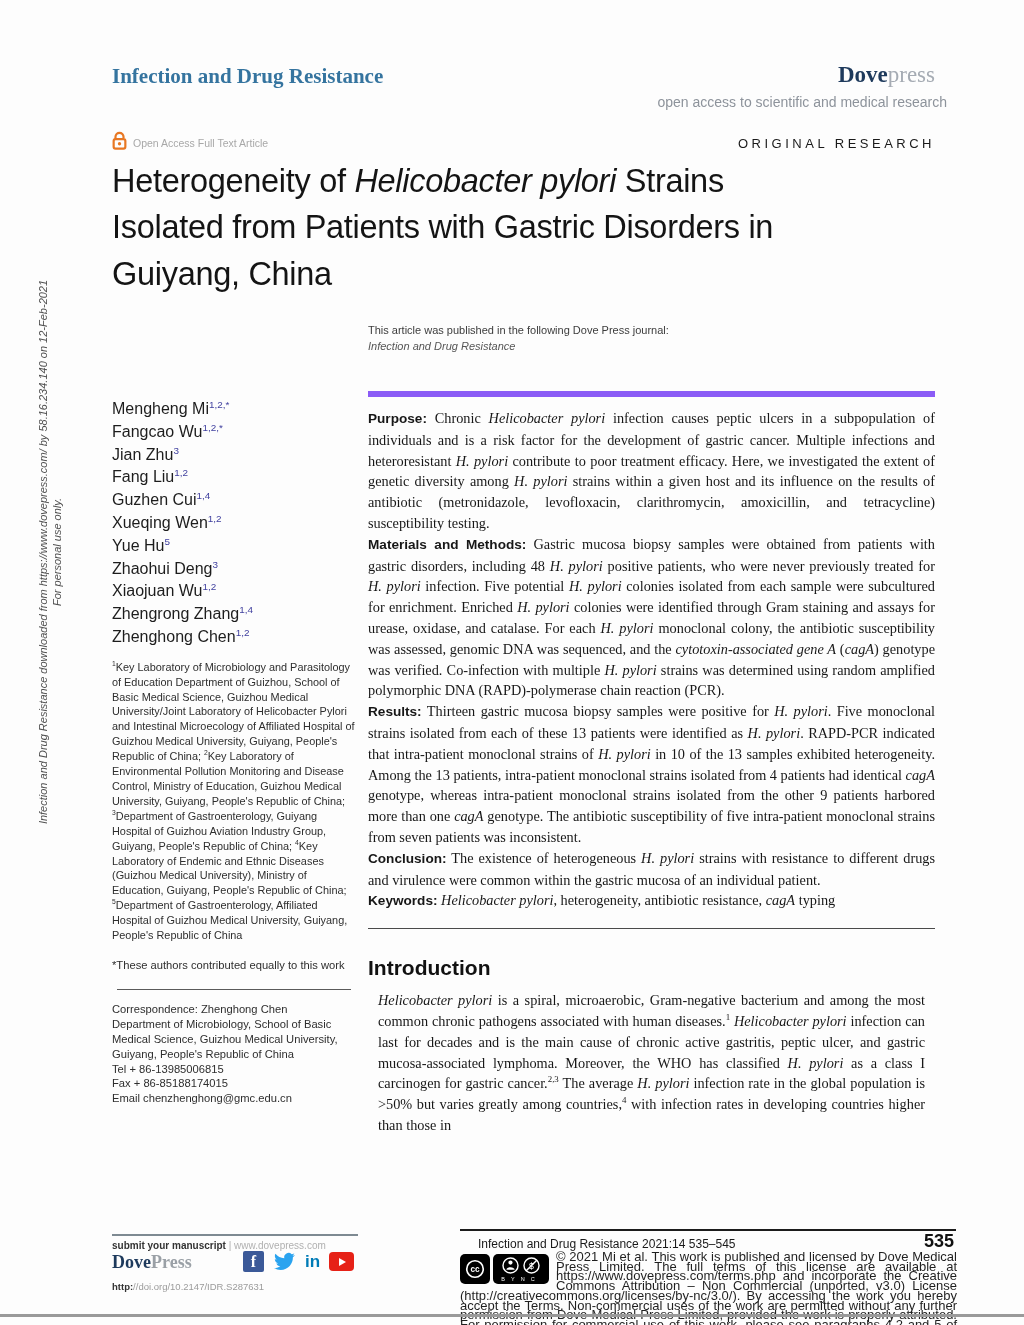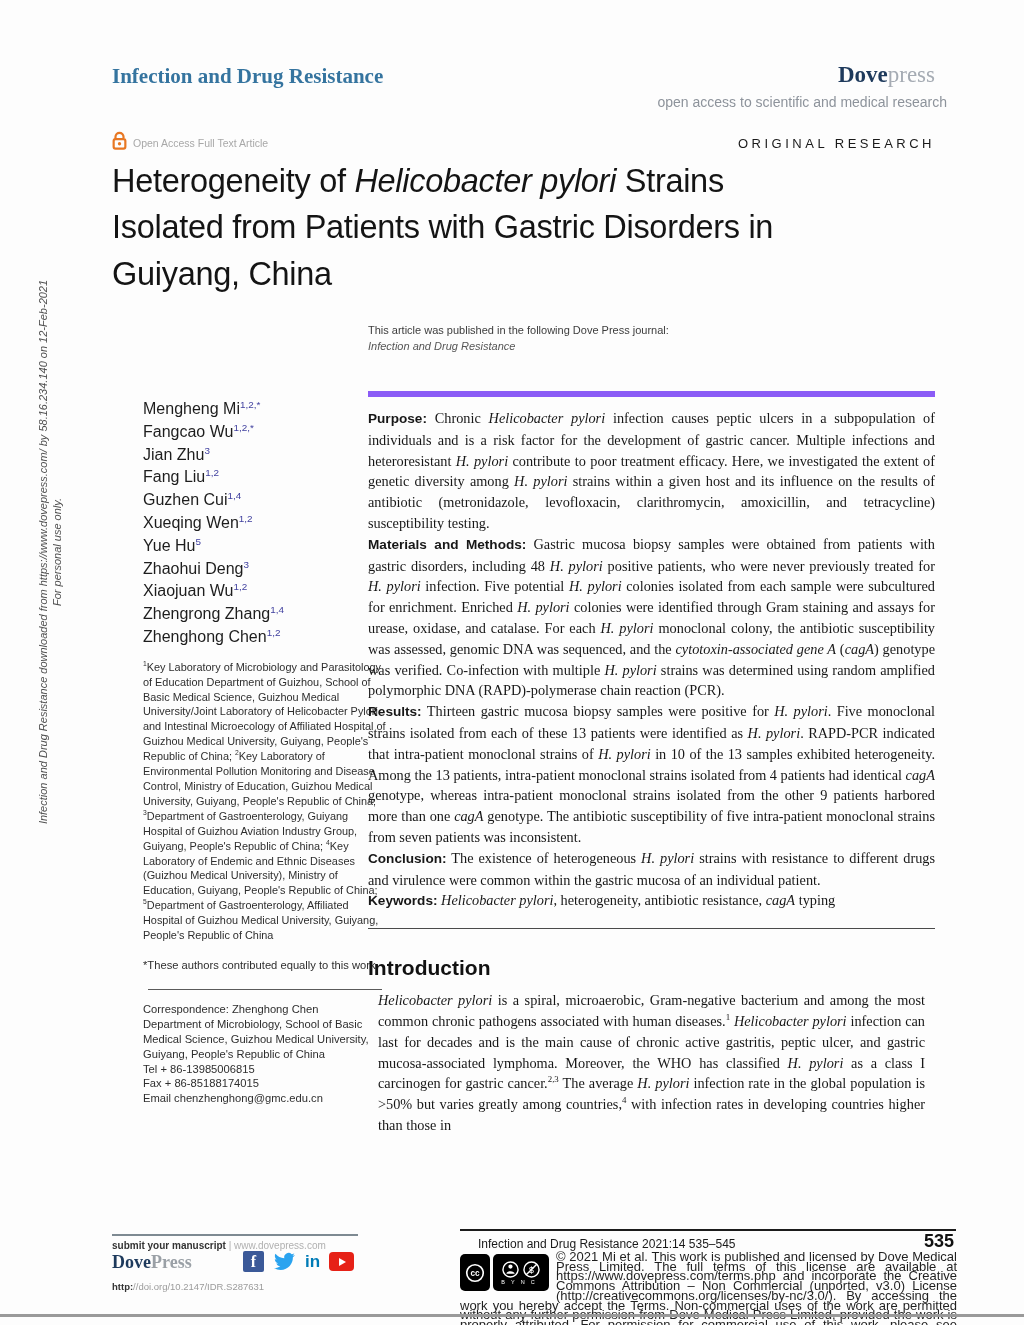--- a/index.html
+++ b/index.html
@@ -26,21 +26,21 @@
   #orig-research{right:89px;top:136px;font-size:13px;letter-spacing:3.5px;color:#1a1a1a;}
 
   
   #title{left:112px;top:158px;width:832px;font-size:32.5px;line-height:1.43;
     letter-spacing:-0.3px;color:#141414;font-weight:400;}
 
   #pubnote{left:368px;top:322px;font-size:11px;line-height:16px;color:#3c3c3c;}
   #pubnote .j{font-style:italic;color:#555;}
 
   
-  #left-col{left:112px;top:398px;width:243px;margin-left:31px;}
+  #left-col{left:112px;top:398px;width:243px;}
   .author-row{font-size:16px;line-height:22.8px;color:#1d1d1d;}
   .asup{color:#3f3f9e;}
   #affiliations{margin-top:11px;font-size:10.9px;line-height:14.9px;color:#2e2e2e;}
   #contrib-note{margin-top:15px;font-size:11.2px;line-height:14.9px;color:#2e2e2e;}
   #corr-rule{margin-top:16px;margin-bottom:12px;border:0;border-top:1px solid #5a5a5a;width:234px;}
   #correspondence{font-size:11.2px;line-height:14.9px;color:#2e2e2e;}
 
   
   #right-col{left:368px;top:391px;width:567px;border-top:6px solid #8b5cf6;padding-top:11px;}
   .abs-p{margin:0;text-align:justify;font-family:"Liberation Serif",serif;
@@ -67,21 +67,21 @@
   .ic-yt{width:25px;height:19px;background:#e62117;border-radius:4px;
     display:flex;align-items:center;justify-content:center;}
   .ic-yt .tri{width:0;height:0;border-left:7px solid #fff;border-top:4.5px solid transparent;
     border-bottom:4.5px solid transparent;margin-left:2px;}
   #f-doi{left:112px;top:1281px;font-size:9.5px;color:#9b9b9b;}
   #f-doi .b{font-weight:bold;color:#333;}
   #f-citation{left:478px;top:1237px;font-size:12px;color:#1a1a1a;}
   #f-page{right:70px;top:1231px;font-size:18px;font-weight:bold;color:#111;}
   #f-license-wrap{left:460px;top:1252px;width:497px;}
   #cc-badge{float:left;display:flex;gap:3px;margin:2px 7px 2px 0;}
-  .cc-box{background:#000;border-radius:5px;height:37px;display:flex;flex-direction:column;
+  .cc-box{background:#000;border-radius:5px;height:30px;display:flex;flex-direction:column;
     align-items:center;justify-content:center;}
   .cc-box.one{width:30px;}
   .cc-box.wide{width:56px;}
   .cc-icons{display:flex;gap:2px;}
   .cc-labels{font-size:5.5px;color:#fff;letter-spacing:6px;margin-top:0.5px;}
   #f-license{font-size:13px;line-height:9.7px;text-align:justify;color:#1f1f1f;margin:0;}
   #bottom-rule{left:0;top:1314px;width:1024px;height:2.5px;background:#9a9a9a;}
 </style>
 </head>
 <body>

